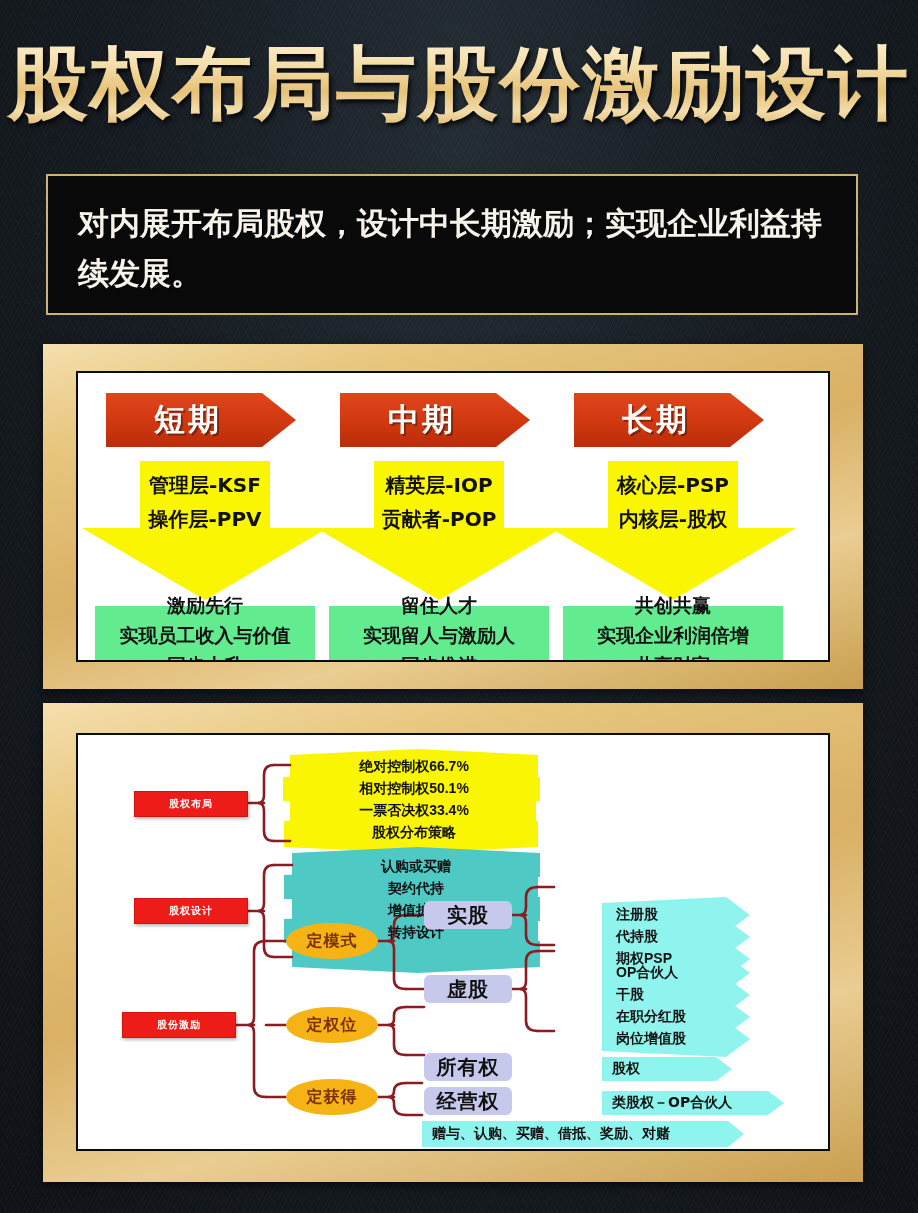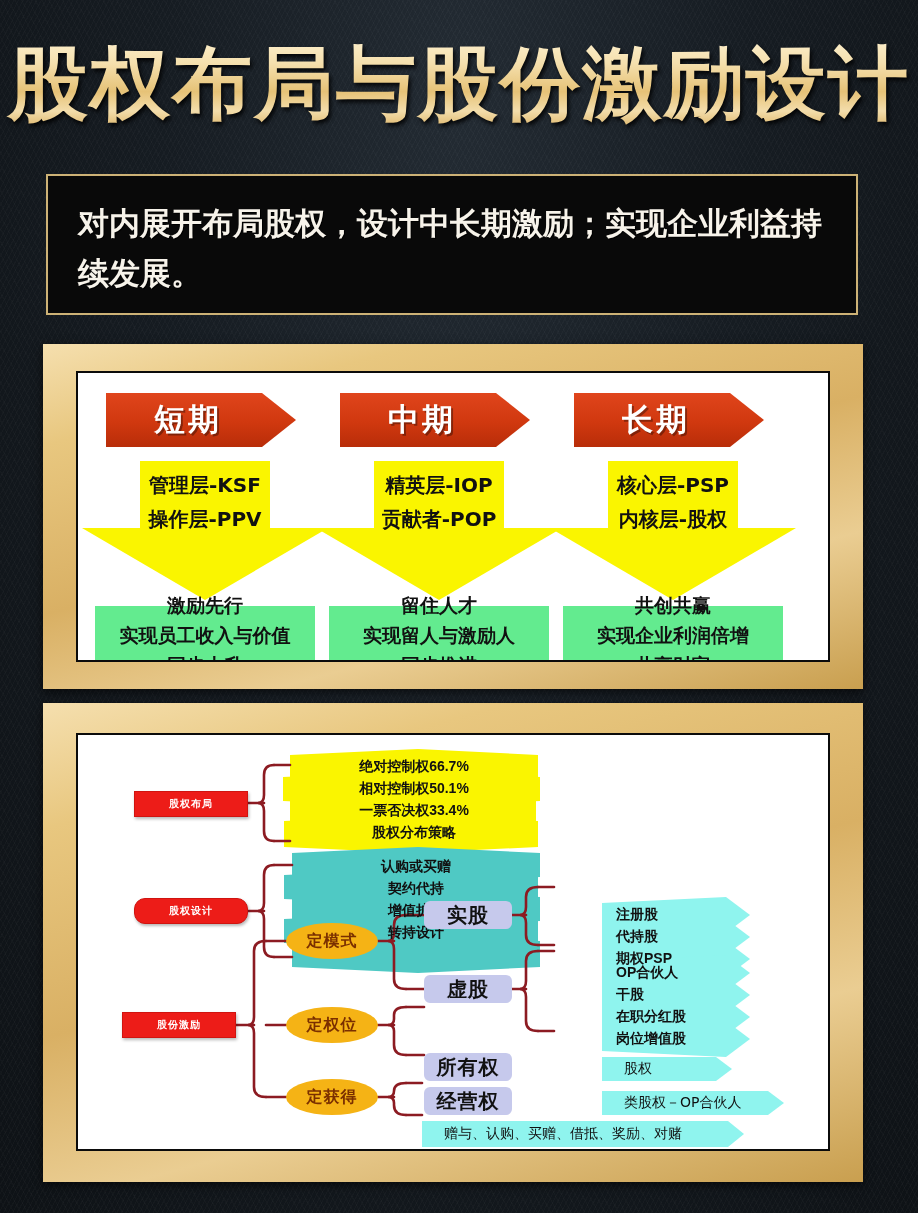--- a/index.html
+++ b/index.html
@@ -132,21 +132,21 @@
     font-family:Liberation Sans, sans-serif;
     white-space:nowrap;
   }
   .ribbon{
     position:absolute;
     background:#8FF4EE;
     clip-path:polygon(0 0, calc(100% - 16px) 0, 100% 50%, calc(100% - 16px) 100%, 0 100%);
     display:flex;align-items:center;
   }
   .ribbon span{
-    color:#111;font-weight:normal;font-size:14px;padding-left:22px;
+    color:#111;font-weight:bold;font-size:14px;padding-left:10px;
     font-family:"DejaVu Sans","Liberation Sans",sans-serif;white-space:nowrap;
   }
   .underline-bar{
     position:absolute;height:4px;background:#000;
   }
 </style>
 </head>
 <body>
 
 <div class="bg-texture"></div>
@@ -331,21 +331,21 @@
         <div class="ribbon" style="left:524px;top:356px;width:182px;height:24px;">
           <span>类股权－OP合伙人</span>
         </div>
         <div class="ribbon" style="left:344px;top:386px;width:322px;height:26px;">
           <span>赠与、认购、买赠、借抵、奖励、对赌</span>
         </div>
 
         <div class="node n-red" style="left:56px;top:56px;width:114px;height:26px;">
           <span>股权布局</span>
         </div>
-        <div class="node n-red" style="left:56px;top:163px;width:114px;height:26px;border-radius:11px;">
+        <div class="node n-red" style="left:56px;top:163px;width:114px;height:26px;">
           <span>股权设计</span>
         </div>
         <div class="node n-red" style="left:44px;top:277px;width:114px;height:26px;">
           <span>股份激励</span>
         </div>
 
         <div class="node n-oval" style="left:208px;top:188px;width:92px;height:36px;">
           <span>定模式</span>
         </div>
         <div class="node n-oval" style="left:208px;top:272px;width:92px;height:36px;">

